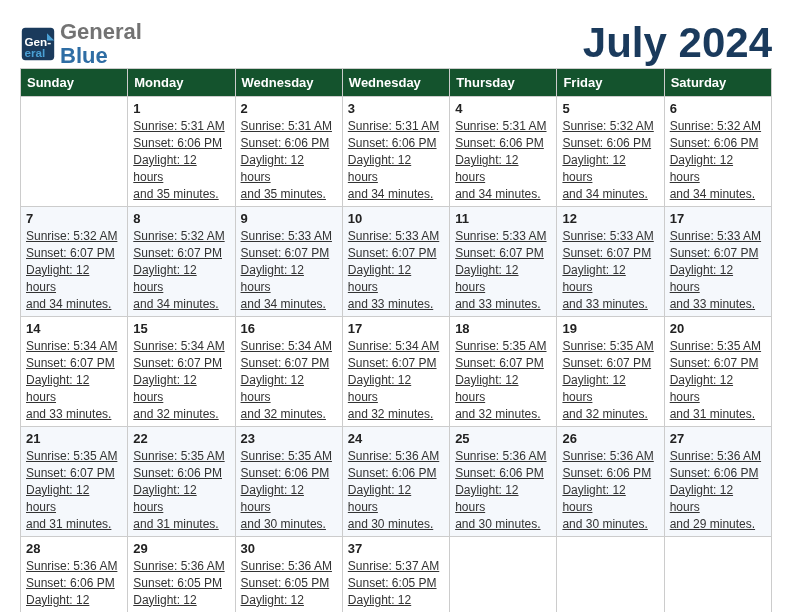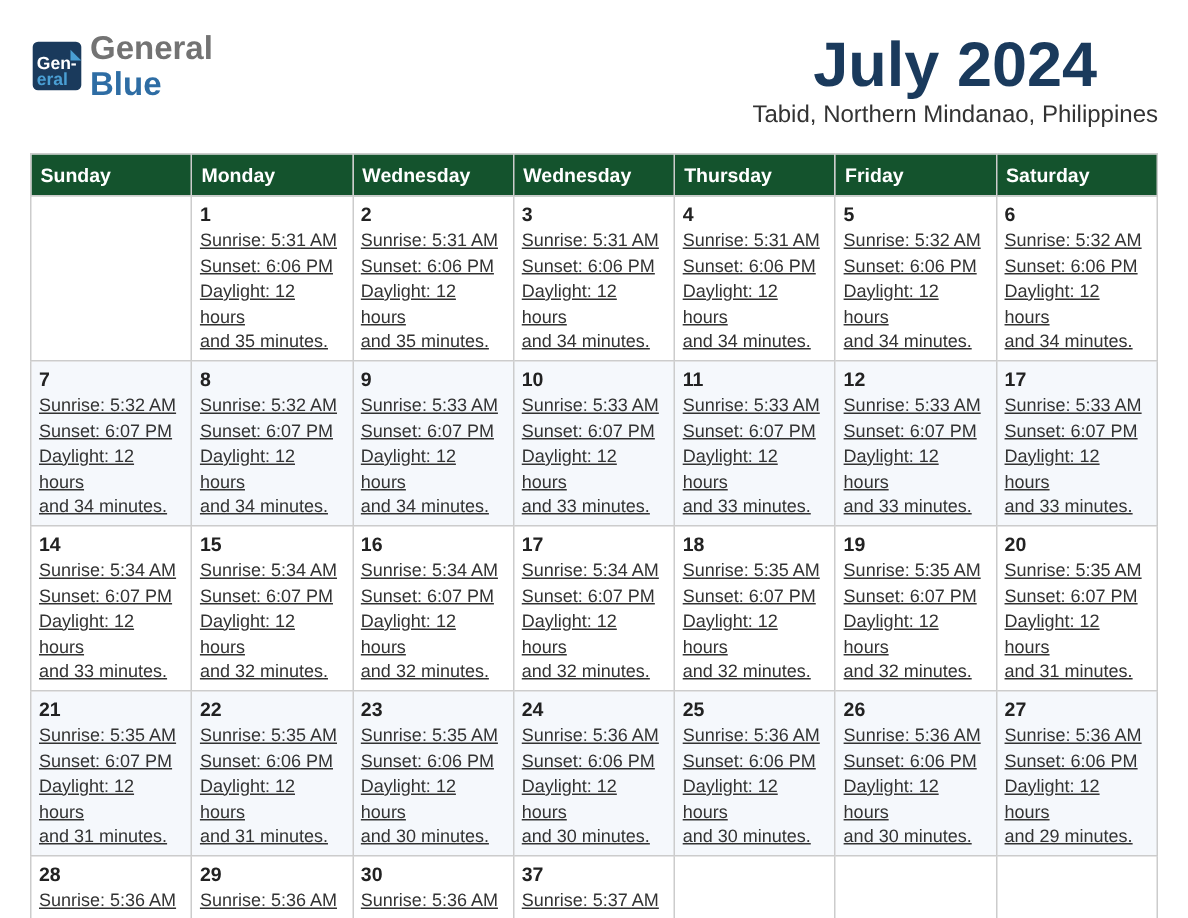--- a/index.html
+++ b/index.html
@@ -7,42 +7,42 @@
       font-family: Arial, sans-serif;
       background: #fff;
       width: 792px;
       min-height: 612px;
       padding: 20px;
     }
     .header-section {
       display: flex;
       justify-content: space-between;
       align-items: flex-start;
-      margin-bottom: 16px;
+      margin-bottom: 0;
     }
     .logo {
       display: flex;
       align-items: center;
     }
     .logo-text {
       font-size: 22px;
       font-weight: bold;
       color: #1a3a5c;
       line-height: 1.1;
     }
     .logo-text span {
       color: #737373;
     }
     .logo-icon {
       width: 36px;
       height: 36px;
       margin-right: 4px;
     }
     .title-section {
-      text-align: center;
+      text-align: right;
     }
     .month-title {
       font-size: 42px;
       font-weight: bold;
       color: #1a3a5c;
       line-height: 1.1;
     }
     .location-title {
       font-size: 16px;
       color: #333;
@@ -110,21 +110,20 @@
     </svg>
     <div>
       <div class="logo-text">
         <span>General</span><br>
         <span style="color:#2e6da4;">Blue</span>
       </div>
     </div>
   </div>
   <div class="title-section">
     <div class="month-title">July 2024</div>
-    <div class="location-title">Tabid, Northern Mindanao, Philippines</div>
   </div>
 </div>
 
 <table>
   <thead>
     <tr>
     <th>Sunday</th>
         <th>Monday</th>
         <th>Wednesday</th>
         <th>Wednesday</th>

